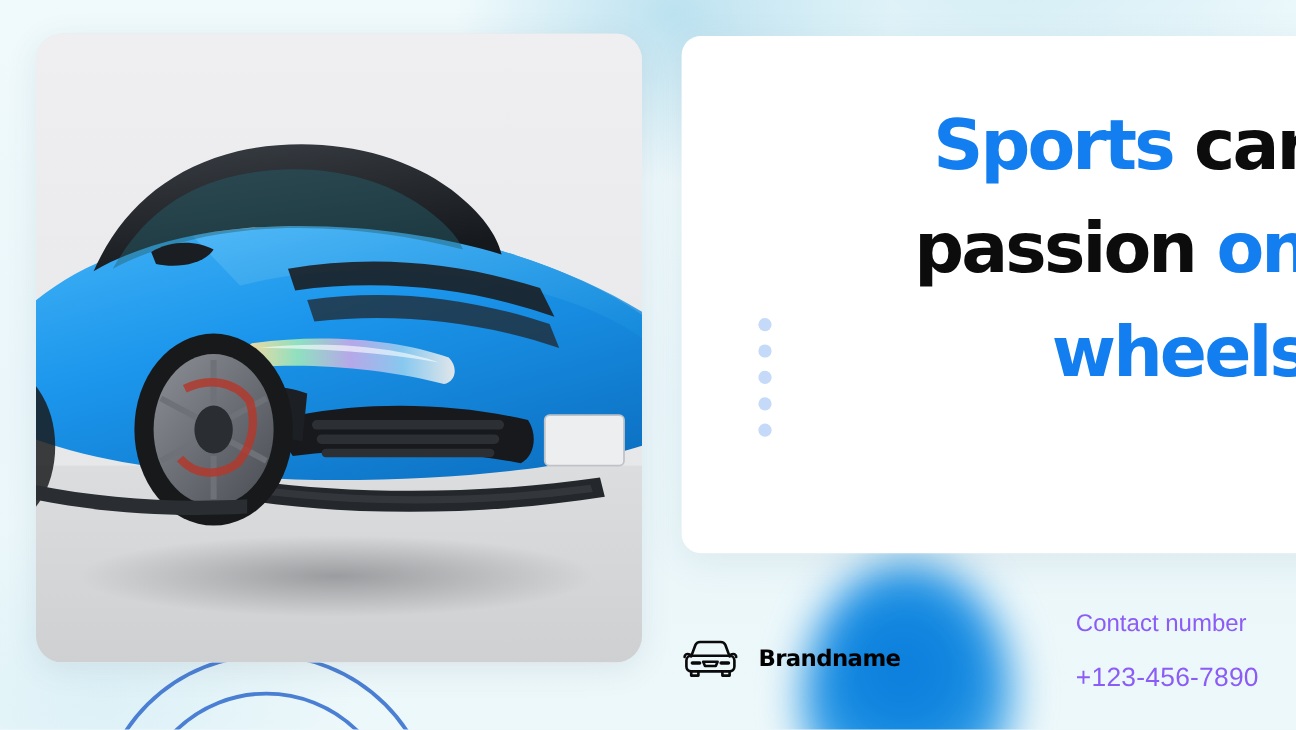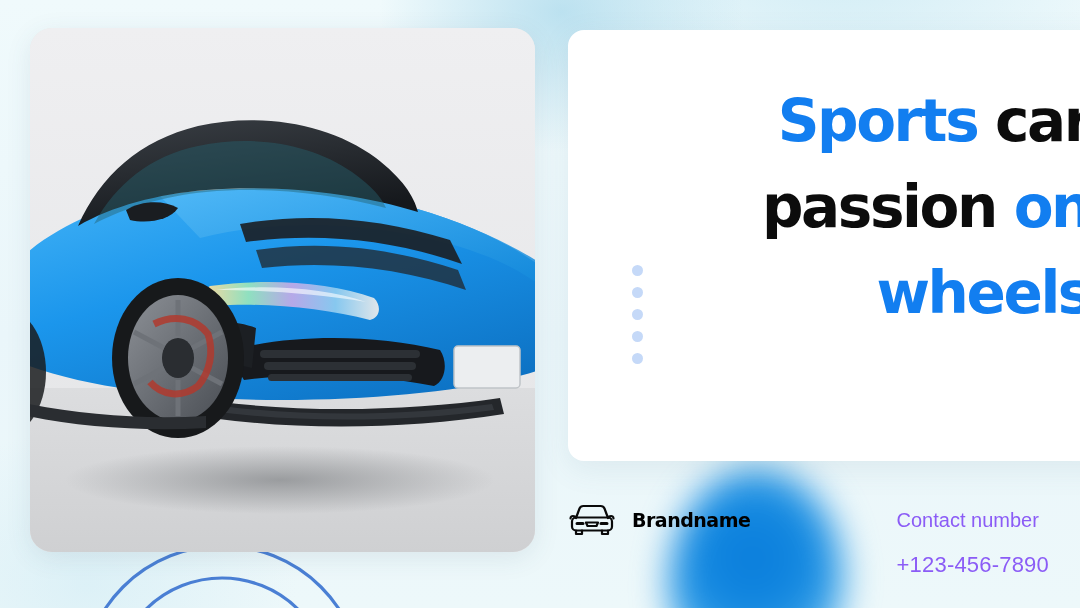--- a/index.html
+++ b/index.html
@@ -88,21 +88,21 @@
     left:48px; right:18px; bottom:48px;
     text-align:right;
     font-size:13.4px;
     line-height:21px;
     color:#2e3338;
     font-weight:400;
   }
 
   
   #brand-block {
-    position:absolute; left:564px; top:501px;
+    position:absolute; left:564px; top:530px;
     display:flex; align-items:center; gap:12px;
   }
   #brand-block .brand-name {
     font-family:"DejaVu Sans", sans-serif;
     font-weight:bold;
     font-size:19px;
     letter-spacing:-.5px;
     color:#000;
   }
 

